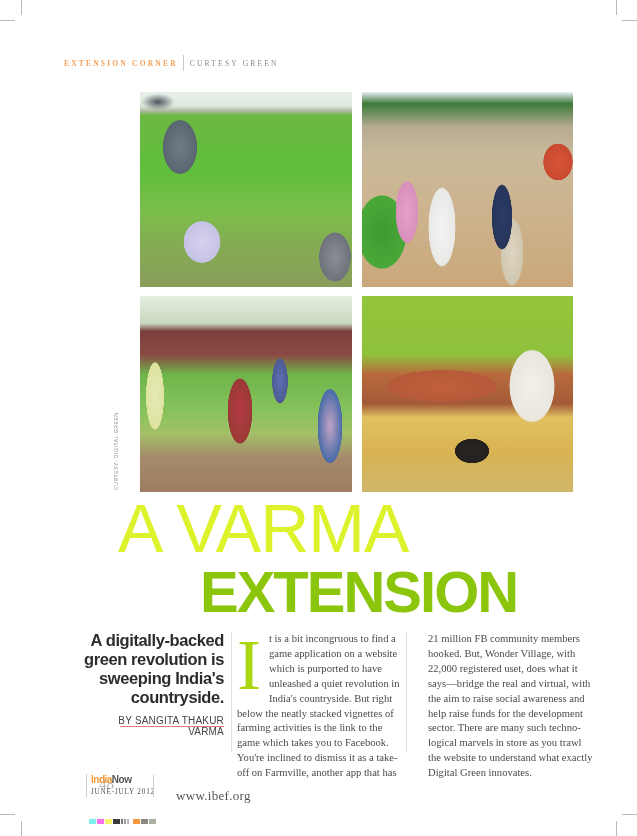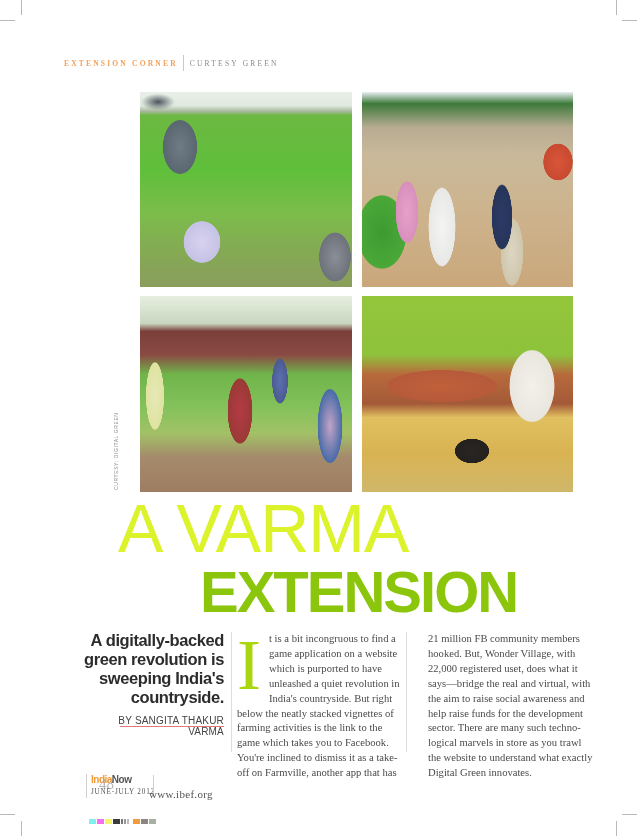--- a/index.html
+++ b/index.html
@@ -57,21 +57,21 @@
   .col1 { left:237px; top:632px; width:163px; }
   .dropcap { float:left; font-family:"Liberation Serif", serif; color:#a9d60e; font-size:72px; line-height:58px; height:66px; margin:2px 8px 0 0; padding-top:2px; }
   .col2 { left:428px; top:632px; width:165px; }
   
   .pgnum { left:63px; top:776px; font-family:"Liberation Serif", serif; font-size:15px; color:#b8b8b8;margin-left:36px; }
   .fsep { width:1px; background:#cfcfcf; }
   .brand { left:91px; top:774px; font-family:"Liberation Sans", sans-serif; font-weight:bold; font-size:10px; letter-spacing:-0.5px; }
   .brand .b1 { color:#f39a3a; }
   .brand .b2 { color:#555; }
   .issue { left:91px; top:788px; font-family:"Liberation Serif", serif; font-size:7.2px; letter-spacing:0.8px; color:#555; }
-  .site { left:149px; top:788px; font-family:"Liberation Serif", serif; font-size:11px; color:#555; letter-spacing:0.3px; }
+  .site { left:176px; top:788px; font-family:"Liberation Serif", serif; font-size:13px; color:#555; letter-spacing:0.3px; }
   .colorbar { left:89px; top:819px; height:5px; display:flex; gap:1px; }
   .colorbar span { display:block; height:5px; }
 </style>
 </head>
 <body>
 
 <div class="crop" style="left:21px;top:0;width:1px;height:15px;"></div>
 <div class="crop" style="left:0;top:20px;width:15px;height:1px;"></div>
 <div class="crop" style="left:616px;top:0;width:1px;height:15px;"></div>
 <div class="crop" style="left:622px;top:20px;width:15px;height:1px;"></div>

